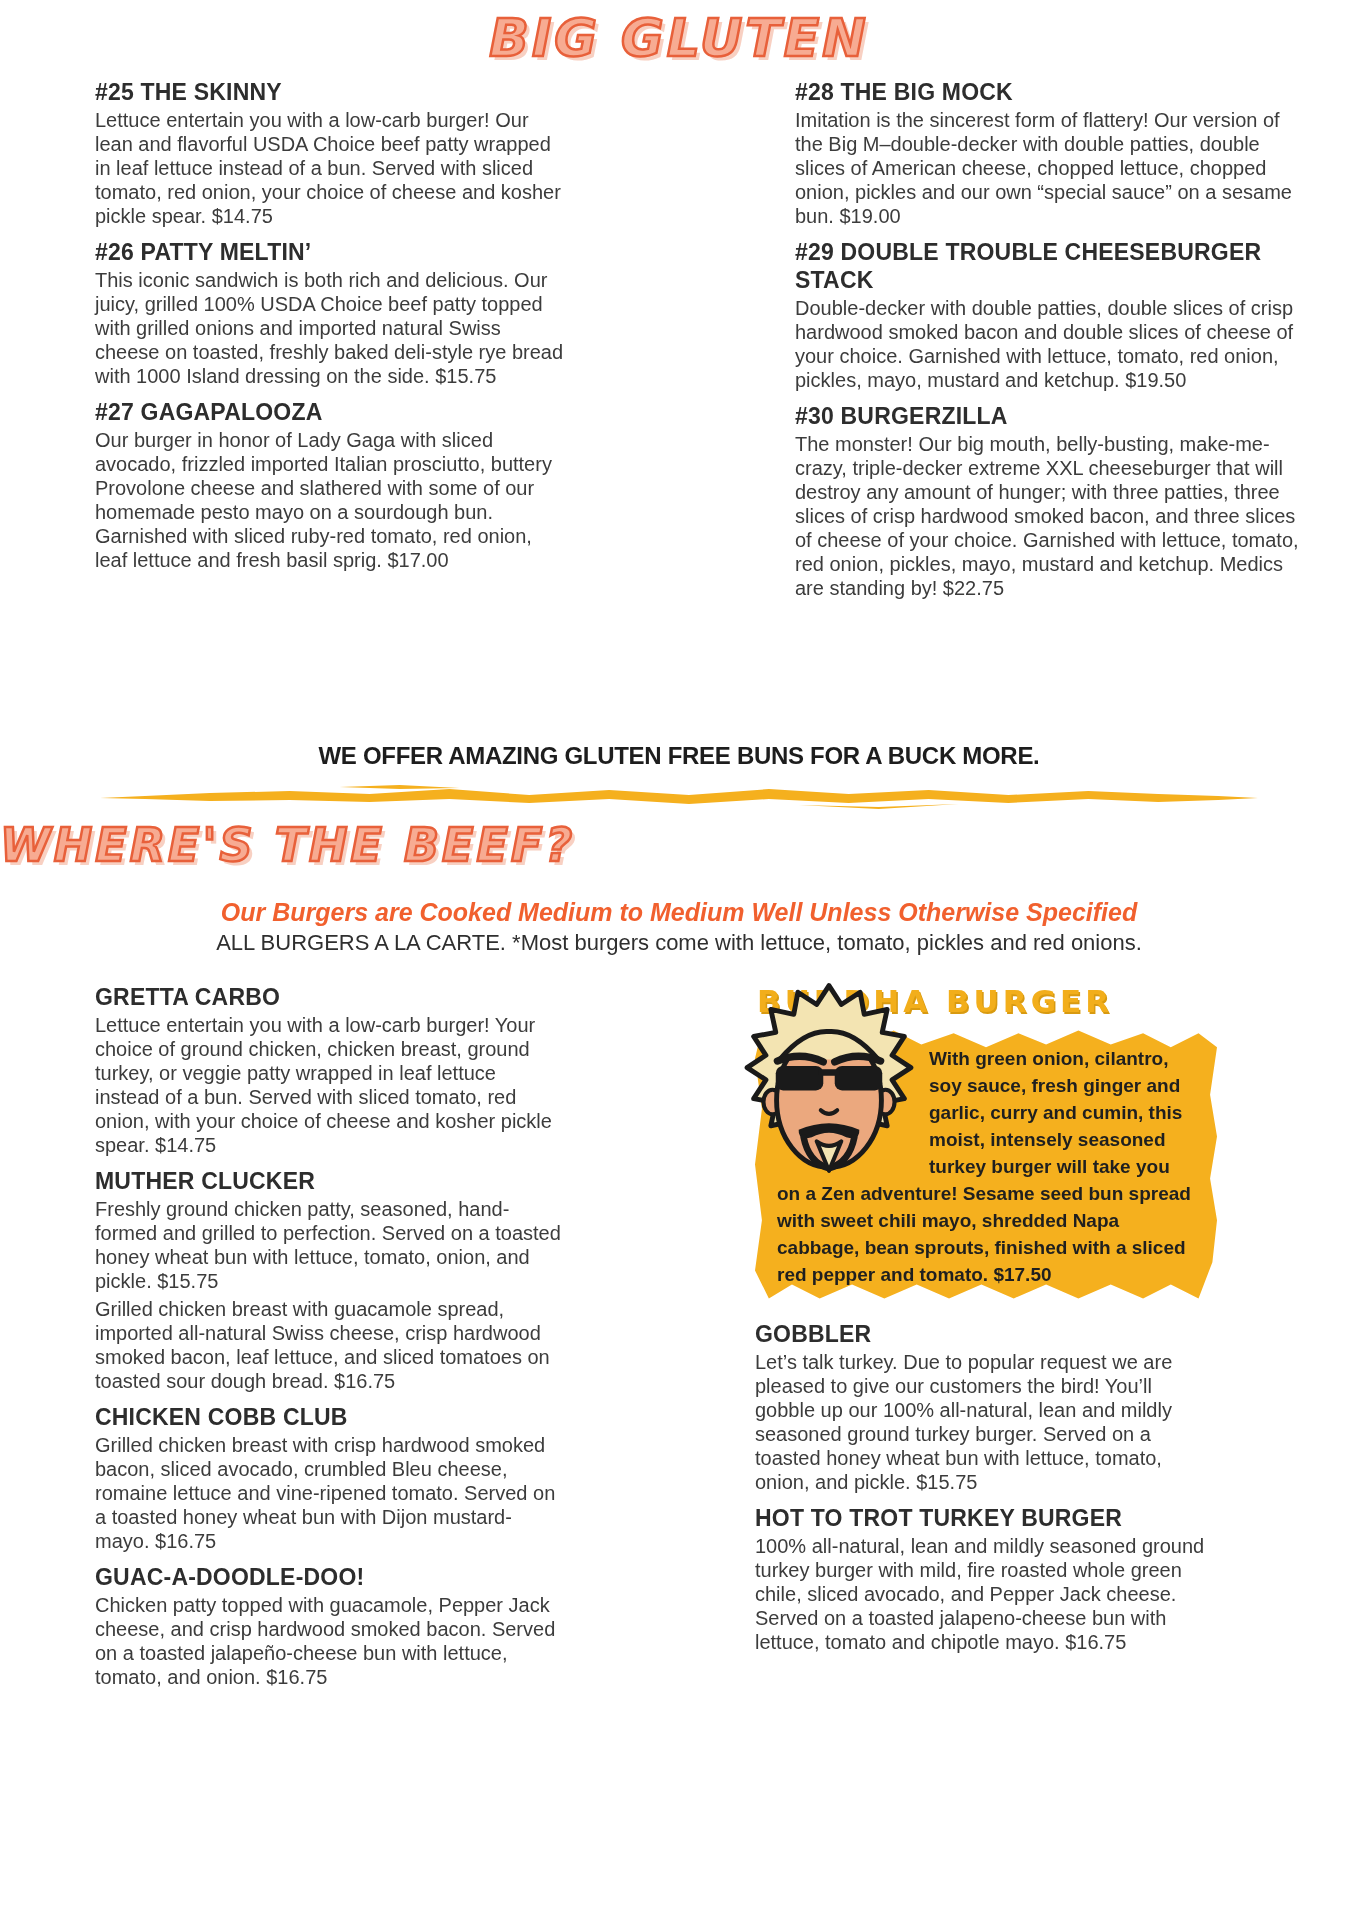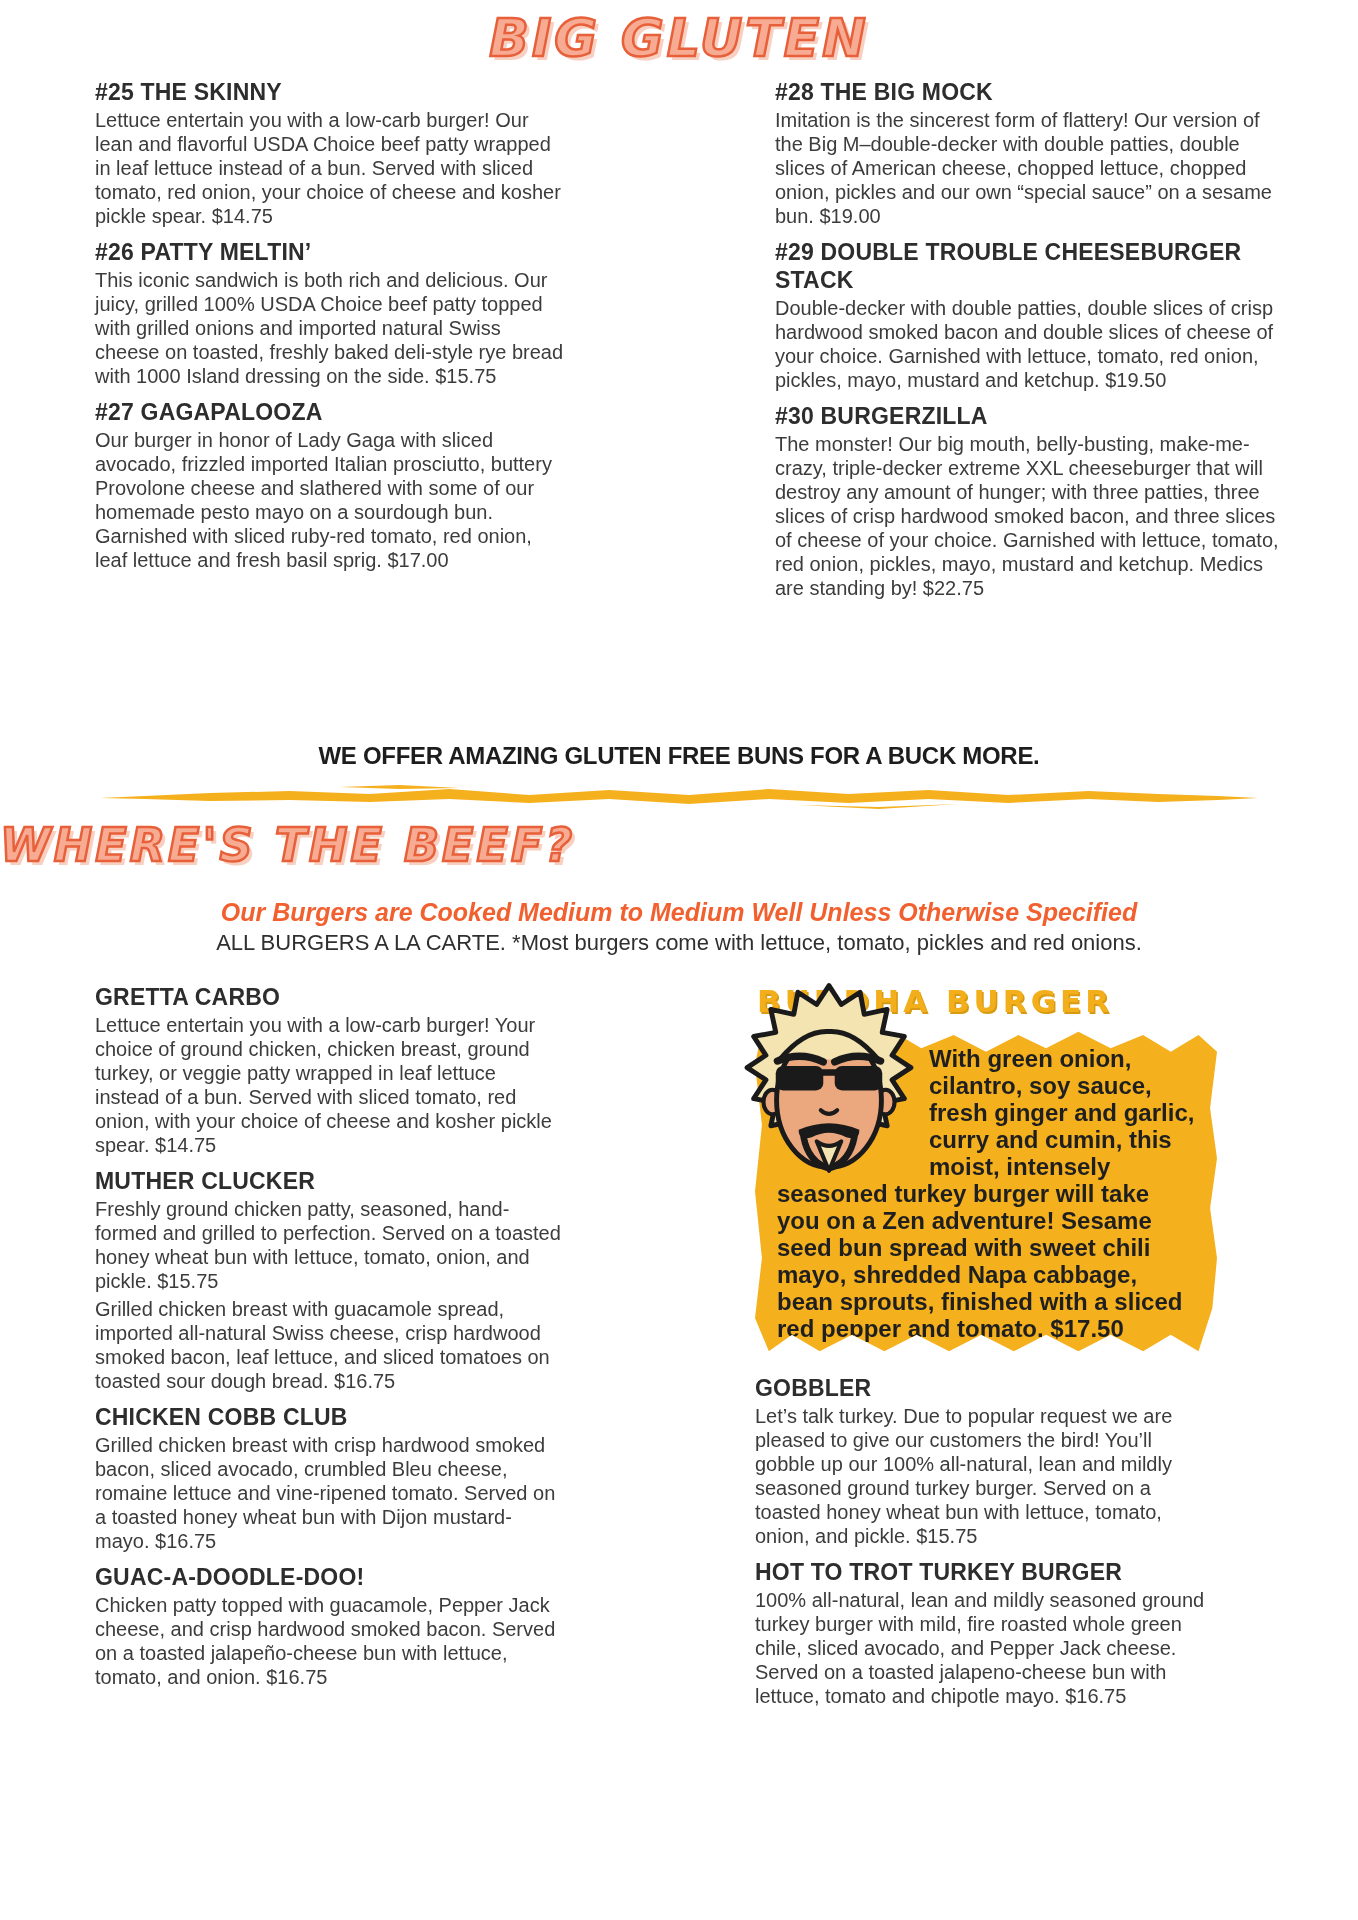--- a/index.html
+++ b/index.html
@@ -13,21 +13,21 @@
     font-weight:bold;font-style:italic;
     font-size:52px;letter-spacing:3px;
     color:#f7ab92;
     -webkit-text-stroke:2.5px #e8603a;
     text-shadow:4px 4px 0 rgba(240,150,120,.45);
     white-space:nowrap;
   }
   .sec-top-title{position:absolute;top:8px;left:0;width:100%;text-align:center;}
   
   .cols{position:absolute;display:flex;align-items:flex-start;}
-  .cols-top{top:78px;left:95px;}
+  .cols-top{top:78px;left:95px;gap:20px;}
   .cols-top .col-left{width:472px;margin-right:208px;}
   .cols-top .col-right{width:505px;}
   .cols-bottom{top:983px;left:95px;}
   .cols-bottom .col-left{width:470px;margin-right:190px;}
   .cols-bottom .col-right{width:462px;}
   .item{margin-bottom:4px;}
   .item-name{
     font-weight:700;font-size:23px;line-height:28px;color:#2d2d2d;
     margin:10px 0 2px 0;letter-spacing:.2px;
   }
@@ -57,21 +57,21 @@
     color:#f2ae1b;text-shadow:1.5px 1.5px 0 #d89a10;
     margin:0 0 6px 2px;white-space:nowrap;
   }
   .buddha-wrap{position:relative;margin-bottom:16px;}
   .buddha-box{
     background:#f5b01e;
     padding:20px 22px 16px 22px;
     clip-path:polygon(1% 5%,6% 2%,11% 7%,17% 3%,23% 8%,30% 2%,36% 7%,43% 3%,50% 8%,57% 3%,63% 7%,70% 2%,77% 7%,84% 3%,90% 8%,96% 3%,100% 8%,98.5% 25%,100% 40%,98.5% 55%,100% 70%,99% 85%,96% 98%,90% 93%,84% 98%,77% 93%,70% 98%,63% 93%,56% 98%,49% 93%,42% 98%,35% 93%,28% 98%,21% 93%,14% 98%,8% 93%,3% 98%,0% 88%,1.5% 70%,0% 50%,1.5% 30%,0% 12%);
   }
   .buddha-desc{
-    margin:0;font-weight:700;font-size:24px;line-height:27px;color:#1f1f1f;
+    margin:0;font-weight:700;font-size:19px;line-height:27px;color:#1f1f1f;
   }
   .face-spacer{float:left;width:152px;height:126px;}
   .chef-face{position:absolute;left:-12px;top:-46px;}
   
   .menu-col{display:block;}
 </style>
 </head>
 <body>
 
 <div class="sec-top-title">

